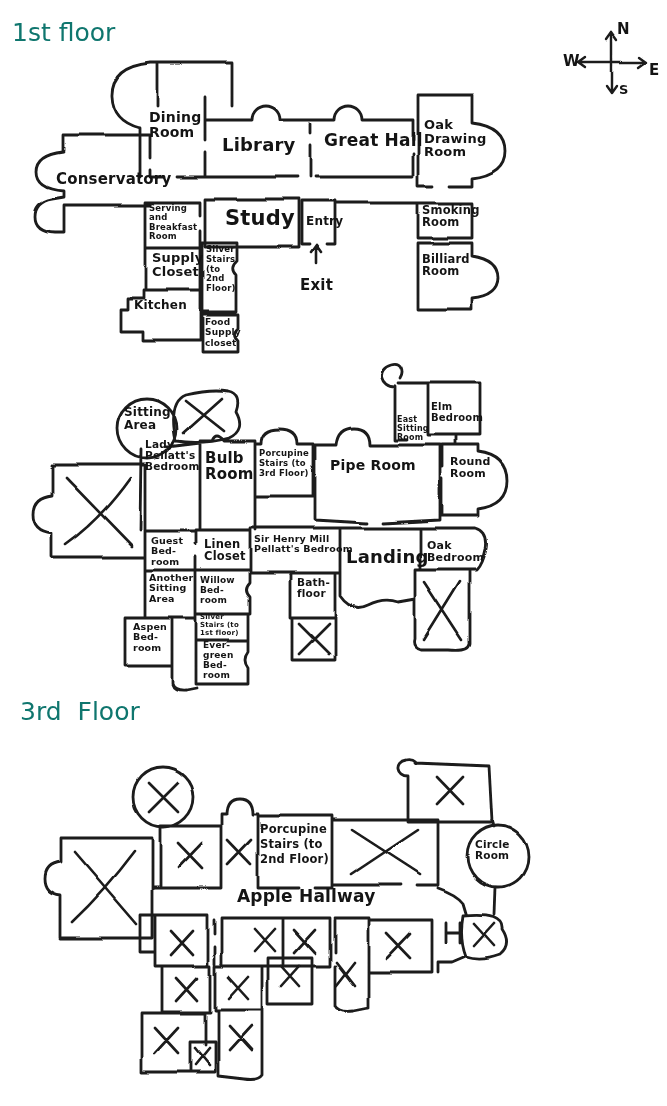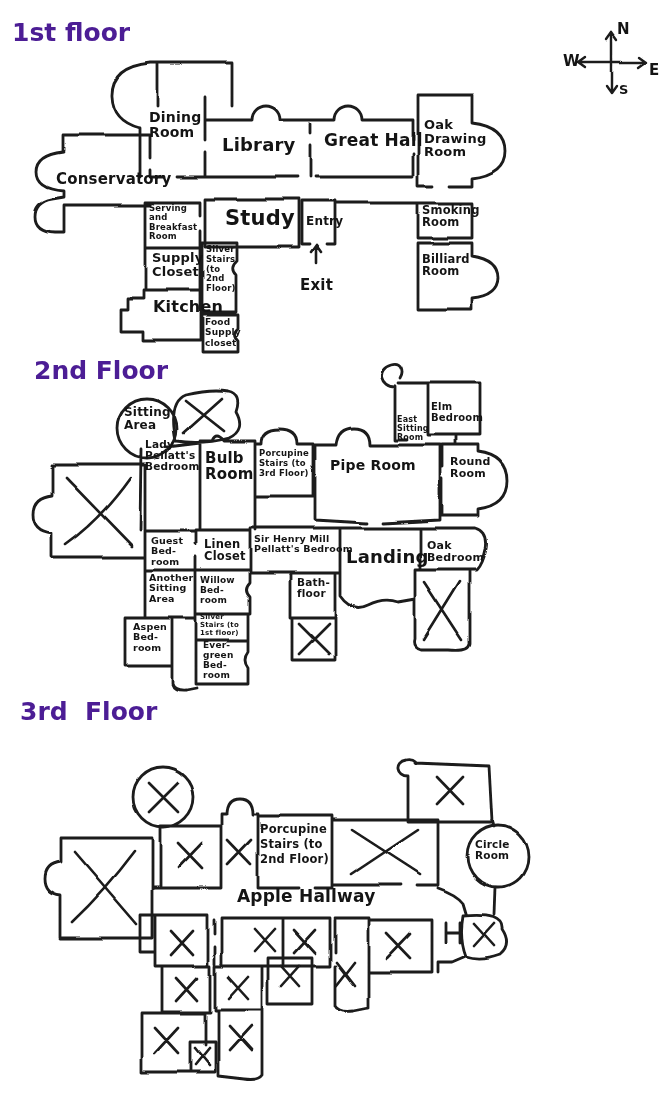--- a/index.html
+++ b/index.html
@@ -1,21 +1,21 @@
 <!DOCTYPE html>
 <html><head>
 <meta charset="utf-8">
 <style>
   html,body{margin:0;padding:0;background:#ffffff;}
   .stage{position:relative;width:667px;height:1106px;background:#ffffff;
          font-family:"DejaVu Sans", sans-serif;overflow:hidden;}
   .stage svg{position:absolute;left:0;top:0;}
   .lbl{position:absolute;white-space:pre-line;font-weight:bold;color:#141414;
        line-height:1.05;letter-spacing:.2px;}
-  .ttl{position:absolute;white-space:pre;font-weight:bold;color:#4c1d95;}
+  .ttl{position:absolute;white-space:pre;font-weight:normal;color:#0f766e;}
 </style>
 </head>
 <body>
 
 <div class="stage">
 
   <svg width="667" height="1106" viewBox="0 0 667 1106">
     <defs>
       <filter id="rough" x="-5%" y="-5%" width="110%" height="110%">
         <feTurbulence type="fractalNoise" baseFrequency="0.012" numOctaves="2" seed="7" result="n"></feTurbulence>
@@ -145,21 +145,20 @@
         M176,978 L197,1001 M197,978 L176,1001
         M228,977 L248,999 M248,977 L228,999
         M281,966 L299,986 M299,966 L281,986
         M155,1028 L178,1053 M178,1028 L155,1053
         M195,1048 L209,1065 M209,1048 L195,1065
         M229,1026 L251,1050 M251,1026 L229,1050"></path>
     </g>
   </svg>
 
   <div class="ttl" style="left:12px;top:18px;font-size:25px;">1st floor</div>
-  <div class="ttl" style="left:34px;top:356px;font-size:25px;">2nd Floor</div>
   <div class="ttl" style="left:20px;top:697px;font-size:25px;">3rd  Floor</div>
 
   <div class="lbl" style="left:617px;top:22px;font-size:15px;">N</div>
   <div class="lbl" style="left:563px;top:54px;font-size:15px;">W</div>
   <div class="lbl" style="left:649px;top:63px;font-size:15px;">E</div>
   <div class="lbl" style="left:619px;top:83px;font-size:13px;">S</div>
 
   <div class="lbl" style="left:56px;top:172px;font-size:15px;">Conservatory</div>
   <div class="lbl" style="left:149px;top:110px;font-size:14px;">Dining
 Room</div>
@@ -178,21 +177,21 @@
 Room</div>
   <div class="lbl" style="left:152px;top:251px;font-size:13px;">Supply
 Closet</div>
   <div class="lbl" style="left:206px;top:245px;font-size:8.5px;line-height:1.15;">Silver
 Stairs
 (to
 2nd
 Floor)</div>
   <div class="lbl" style="left:422px;top:253px;font-size:11.5px;">Billiard
 Room</div>
-  <div class="lbl" style="left:153px;top:299px;font-size:16px;">Kitchen</div>
+  <div class="lbl" style="left:134px;top:299px;font-size:12px;">Kitchen</div>
   <div class="lbl" style="left:205px;top:317px;font-size:9px;line-height:1.15;">Food
 Supply
 closet</div>
   <div class="lbl" style="left:300px;top:263px;font-size:15px;margin-top:15px;">Exit</div>
 
   <div class="lbl" style="left:124px;top:406px;font-size:12px;">Sitting
 Area</div>
   <div class="lbl" style="left:145px;top:439px;font-size:10.5px;">Lady
 Pellatt's
 Bedroom</div>

